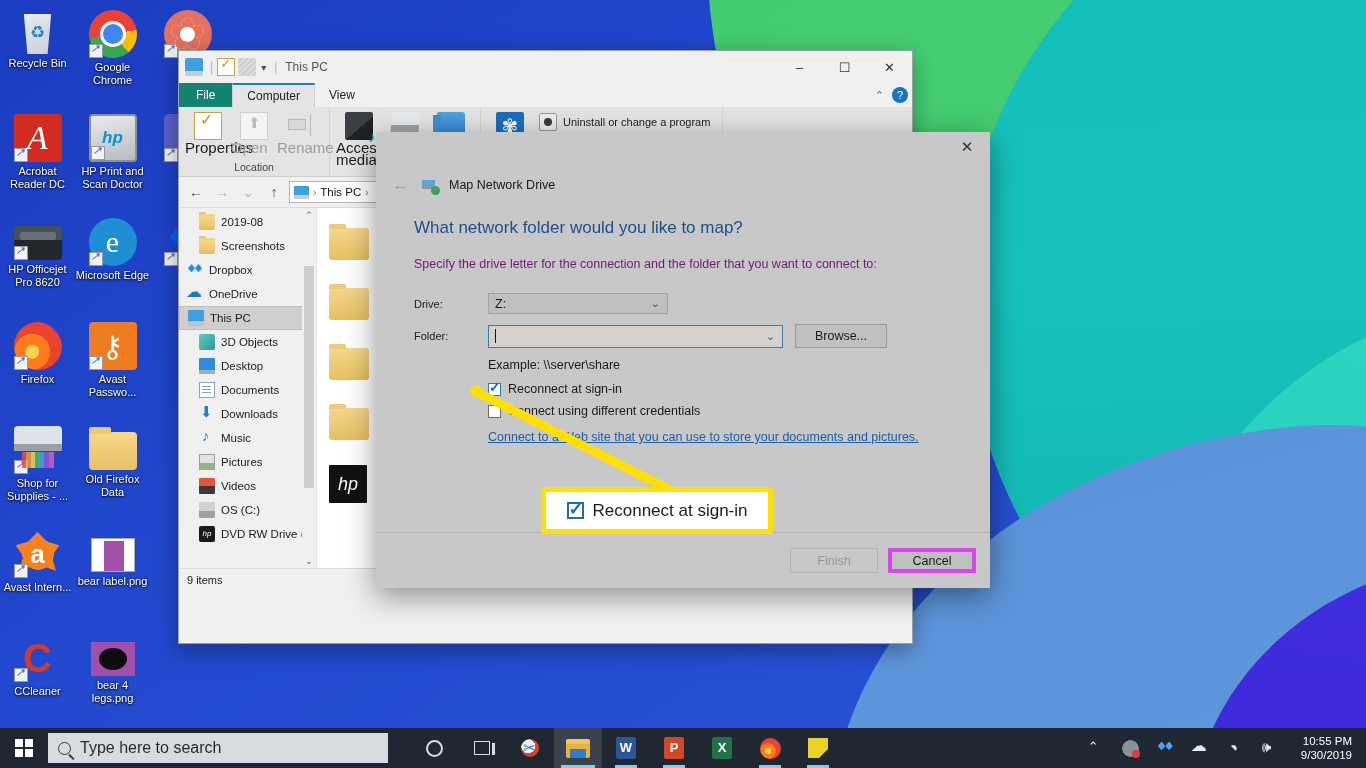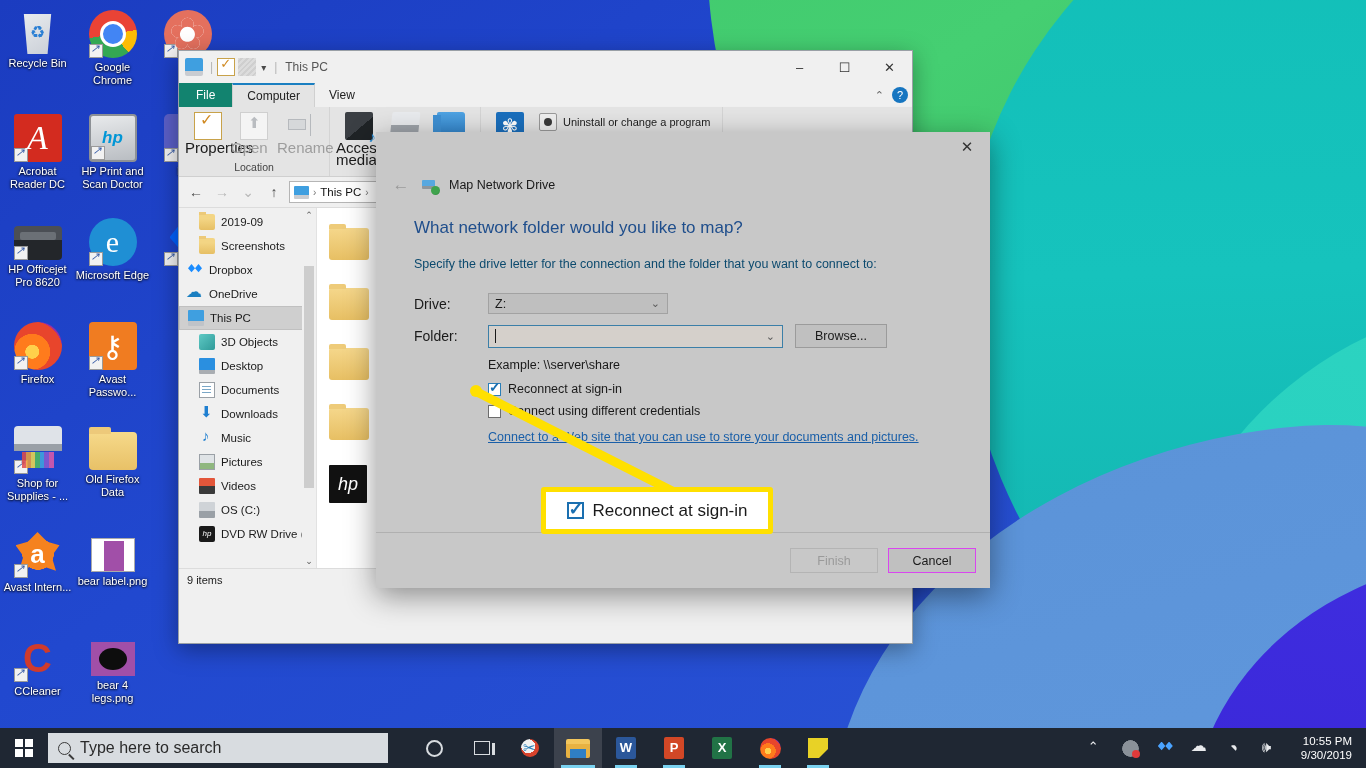--- a/index.html
+++ b/index.html
@@ -579,24 +579,24 @@
     background: radial-gradient(circle at 40% 35%, #3fa34d 0 55%, #2a7d38 100%);
     border-radius: 50%;
   }
   .dlg-app-title { font-size: 12.5px; color: #1a1a1a; }
 
   .dlg-body { padding: 16px 38px 0; }
   .dlg-h1 {
     color: #1f4e8c; font-size: 17px; font-weight: normal;
     margin-bottom: 19px;
   }
-  .dlg-p { font-size: 12.5px; margin-bottom: 22px; color: #0c4a6e; }
+  .dlg-p { font-size: 12.5px; margin-bottom: 22px; color: #701a75; }
 
   .frm-row { display: flex; align-items: center; margin-bottom: 10px; }
-  .frm-label { width: 74px; font-size: 14px; }
+  .frm-label { width: 74px; font-size: 11px; }
   .select-drive {
     width: 180px; height: 21px; background: #bfbfbf;
     border: 1px solid #a2a2a2;
     display: flex; align-items: center; padding: 0 6px;
     font-size: 12.5px; position: relative;
   }
   .select-drive .chev {
     position: absolute; right: 7px; top: 3px; color: #5a5a5a; font-size: 11px;
   }
   .combo-folder {
@@ -641,21 +641,21 @@
     border-top: 1px solid #b0b0b0;
     display: flex; align-items: center; justify-content: flex-end;
     gap: 10px; padding-right: 14px;
   }
   .dlg-btn {
     width: 88px; height: 25px;
     display: flex; align-items: center; justify-content: center;
     font-size: 12.5px;
     background: #c8c8c8; border: 1px solid #b4b4b4; color: #9a9a9a;
   }
-  .dlg-btn.enabled { background: #c0c0c0; border: 1px solid #d946ef; color: #1a1a1a; }
+  .dlg-btn.enabled { background: #c0c0c0; border: 4px solid #d946ef; color: #1a1a1a; }
 
   
   #annot { position: absolute; inset: 0; pointer-events: none; }
   .callout {
     position: absolute;
     left: 541px; top: 487px;
     width: 232px; height: 47px;
     background: #fff;
     border: 5px solid #ffe000;
     border-radius: 3px;
@@ -1028,21 +1028,21 @@
       <span class="addr-sep">›</span>
       <span>This PC</span>
       <span class="addr-sep">›</span>
     </div>
   </div>
 
   <div class="exp-body">
     <div class="exp-nav">
       <div class="nav-item indent">
         <span class="nav-ico ni-folder"></span>
-        <span>2019-09</span>
+        <span>2019-08</span>
       </div>
       <div class="nav-item indent">
         <span class="nav-ico ni-folder"></span>
         <span>Screenshots</span>
       </div>
       <div class="nav-item">
         <span class="nav-ico ni-dropbox"></span>
         <span>Dropbox</span>
       </div>
       <div class="nav-item">

